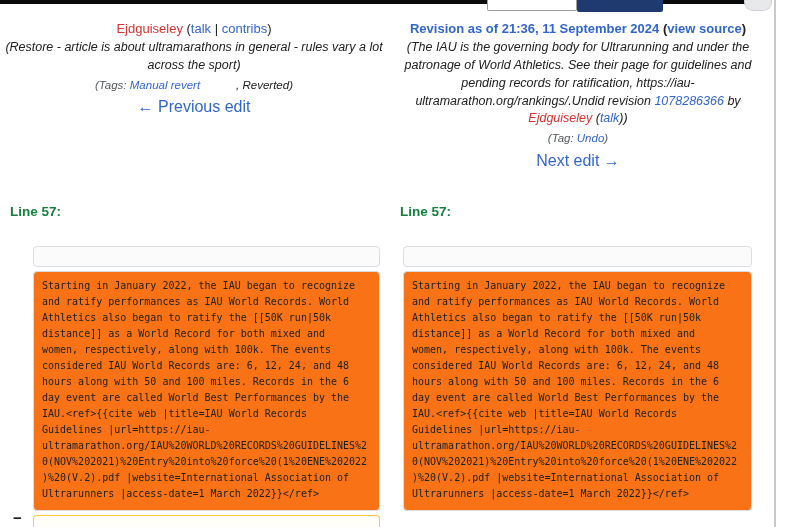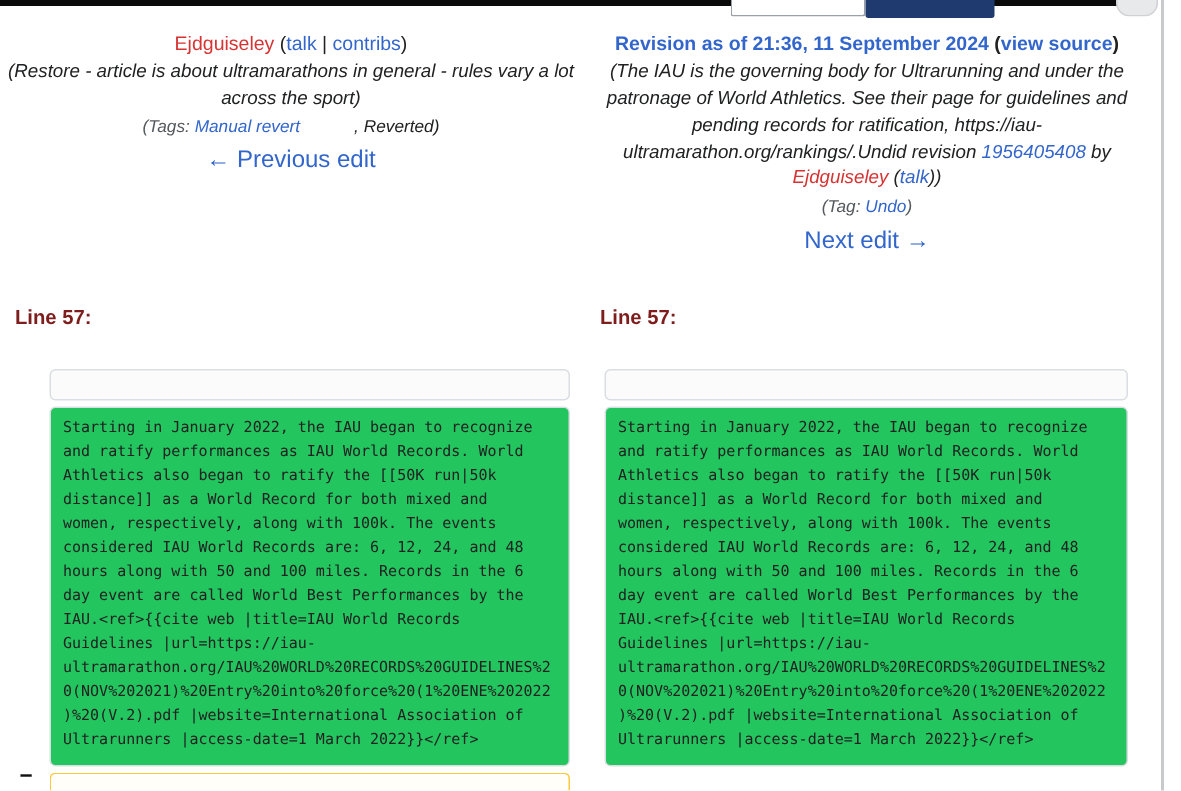--- a/index.html
+++ b/index.html
@@ -30,25 +30,25 @@
   .lnk{color:#3366cc;}
   .redlnk{color:#d73333;}
   .plain{color:#202122;}
   .comment{font-style:italic;font-size:12.5px;margin-top:1px;}
   .comment .lnk,.comment .redlnk{font-style:italic;}
   .tagsline{font-style:italic;font-size:11.5px;margin-top:2px;color:#54595d;}
   .tagsline .dark{color:#202122;margin-left:36px;}
   .navline{font-size:16px;margin-top:3px;}
 
   
-  .line-label{position:absolute;top:204px;font-weight:bold;font-size:13.5px;color:#7f1d1d;}
+  .line-label{position:absolute;top:204px;font-weight:bold;font-size:13.5px;color:#15803d;}
   .line-label.left{left:10px;}
   .line-label.right{left:400px;}
 
-  .diffbox{position:absolute;background:#22c55e;border:1px solid #dadde2;border-radius:4px;
+  .diffbox{position:absolute;background:#f97316;border:1px solid #dadde2;border-radius:4px;
     box-sizing:border-box;}
   .diffbox.empty{background:#fbfbfc;}
   .box-l{left:33px;width:347px;}
   .box-r{left:403px;width:349px;}
   .row-empty{top:246px;height:21px;}
   .row-main{top:271px;height:240px;}
   .diffbox pre{
     margin:0;padding:6px 8px;font-family:"DejaVu Sans Mono","Liberation Mono",monospace;
     font-size:10px;line-height:16px;color:#202122;white-space:pre;overflow:hidden;
   }
@@ -81,21 +81,21 @@
     <div class="navline">
       <a class="lnk">← Previous edit</a>
     </div>
   </div>
 
   <div class="rev-header right">
     <div class="rev-title">
       <a class="lnk">Revision as of 21:36, 11 September 2024</a><span class="plain"> (</span><a class="lnk">view source</a><span class="plain">)</span>
     </div>
     <div class="comment">
-      <span>(The IAU is the governing body for Ultrarunning and under the patronage of World Athletics. See their page for guidelines and pending records for ratification, https://iau-ultramarathon.org/rankings/.Undid revision </span><a class="lnk">1956405408</a><span> by </span><a class="redlnk">Ejdguiseley</a><span> (</span><a class="lnk">talk</a><span>))</span>
+      <span>(The IAU is the governing body for Ultrarunning and under the patronage of World Athletics. See their page for guidelines and pending records for ratification, https://iau-ultramarathon.org/rankings/.Undid revision </span><a class="lnk">1078286366</a><span> by </span><a class="redlnk">Ejdguiseley</a><span> (</span><a class="lnk">talk</a><span>))</span>
     </div>
     <div class="tagsline">
       <span>(Tag: </span><a class="lnk">Undo</a><span>)</span>
     </div>
     <div class="navline">
       <a class="lnk">Next edit →</a>
     </div>
   </div>
 
   <div class="line-label left">Line 57:</div>

